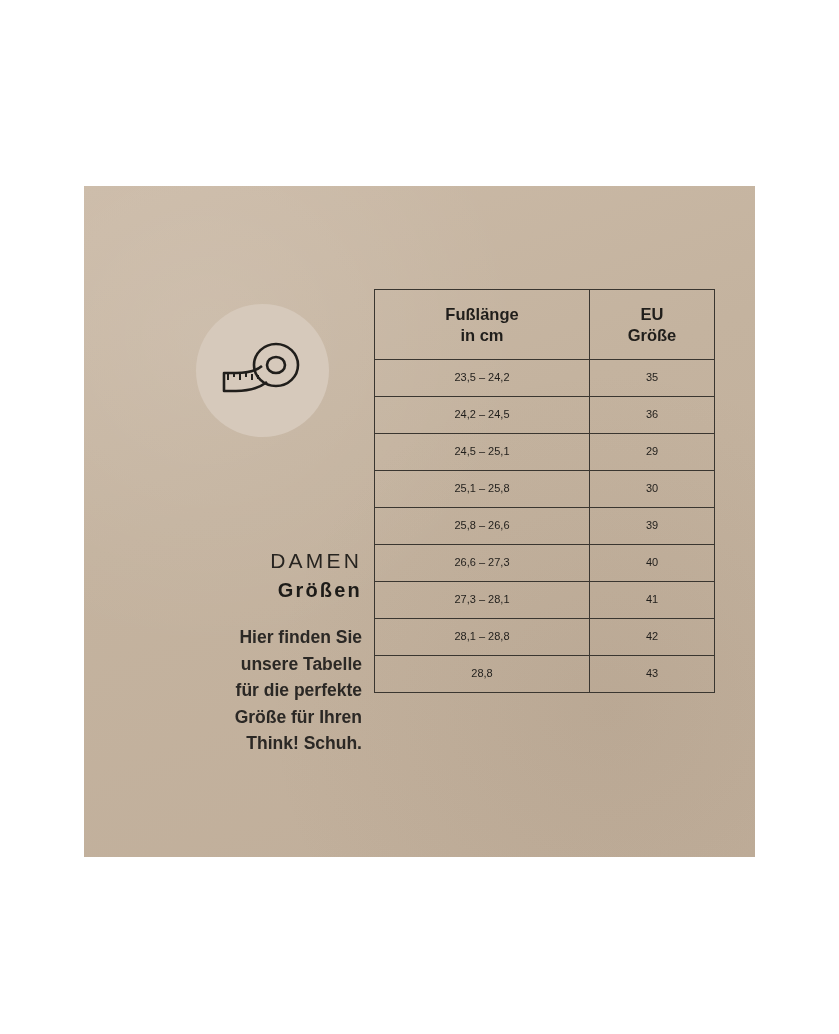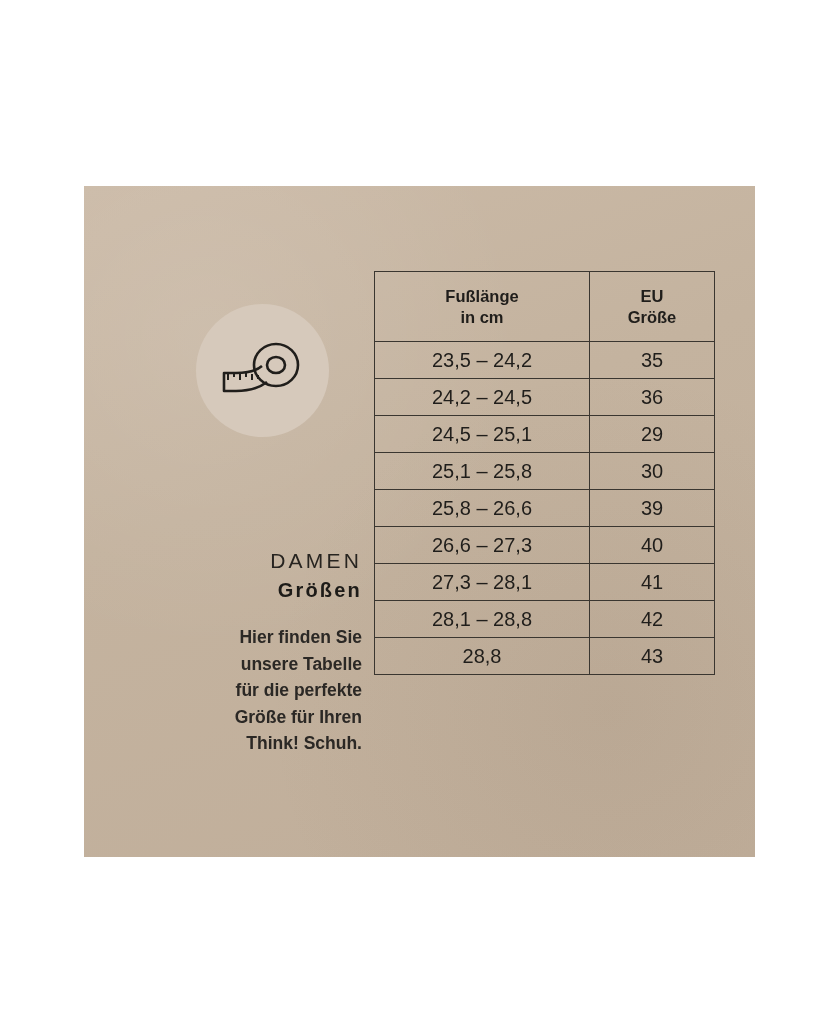--- a/index.html
+++ b/index.html
@@ -79,34 +79,34 @@
     font-size: 17.5px;
     line-height: 1.52;
     color: #2b2825;
     font-weight: bold;
   }
 
   
   .table-wrap {
     position: absolute;
     left: 290px;
-    top: 85px;
+    top: 103px;
     width: 340px;
   }
   table.size-table {
     border-collapse: collapse;
     width: 340px;
     table-layout: fixed;
   }
   table.size-table th,
   table.size-table td {
     border: 1px solid #3a3630;
     text-align: center;
     color: #201e1b;
-    font-size: 20px;
+    font-size: 11px;
     font-weight: 400;
     padding: 0;
     height: 36px;
     line-height: 1.25;
   }
   table.size-table th {
     font-weight: 700;
     font-size: 16.5px;
     height: 69px;
     vertical-align: middle;

